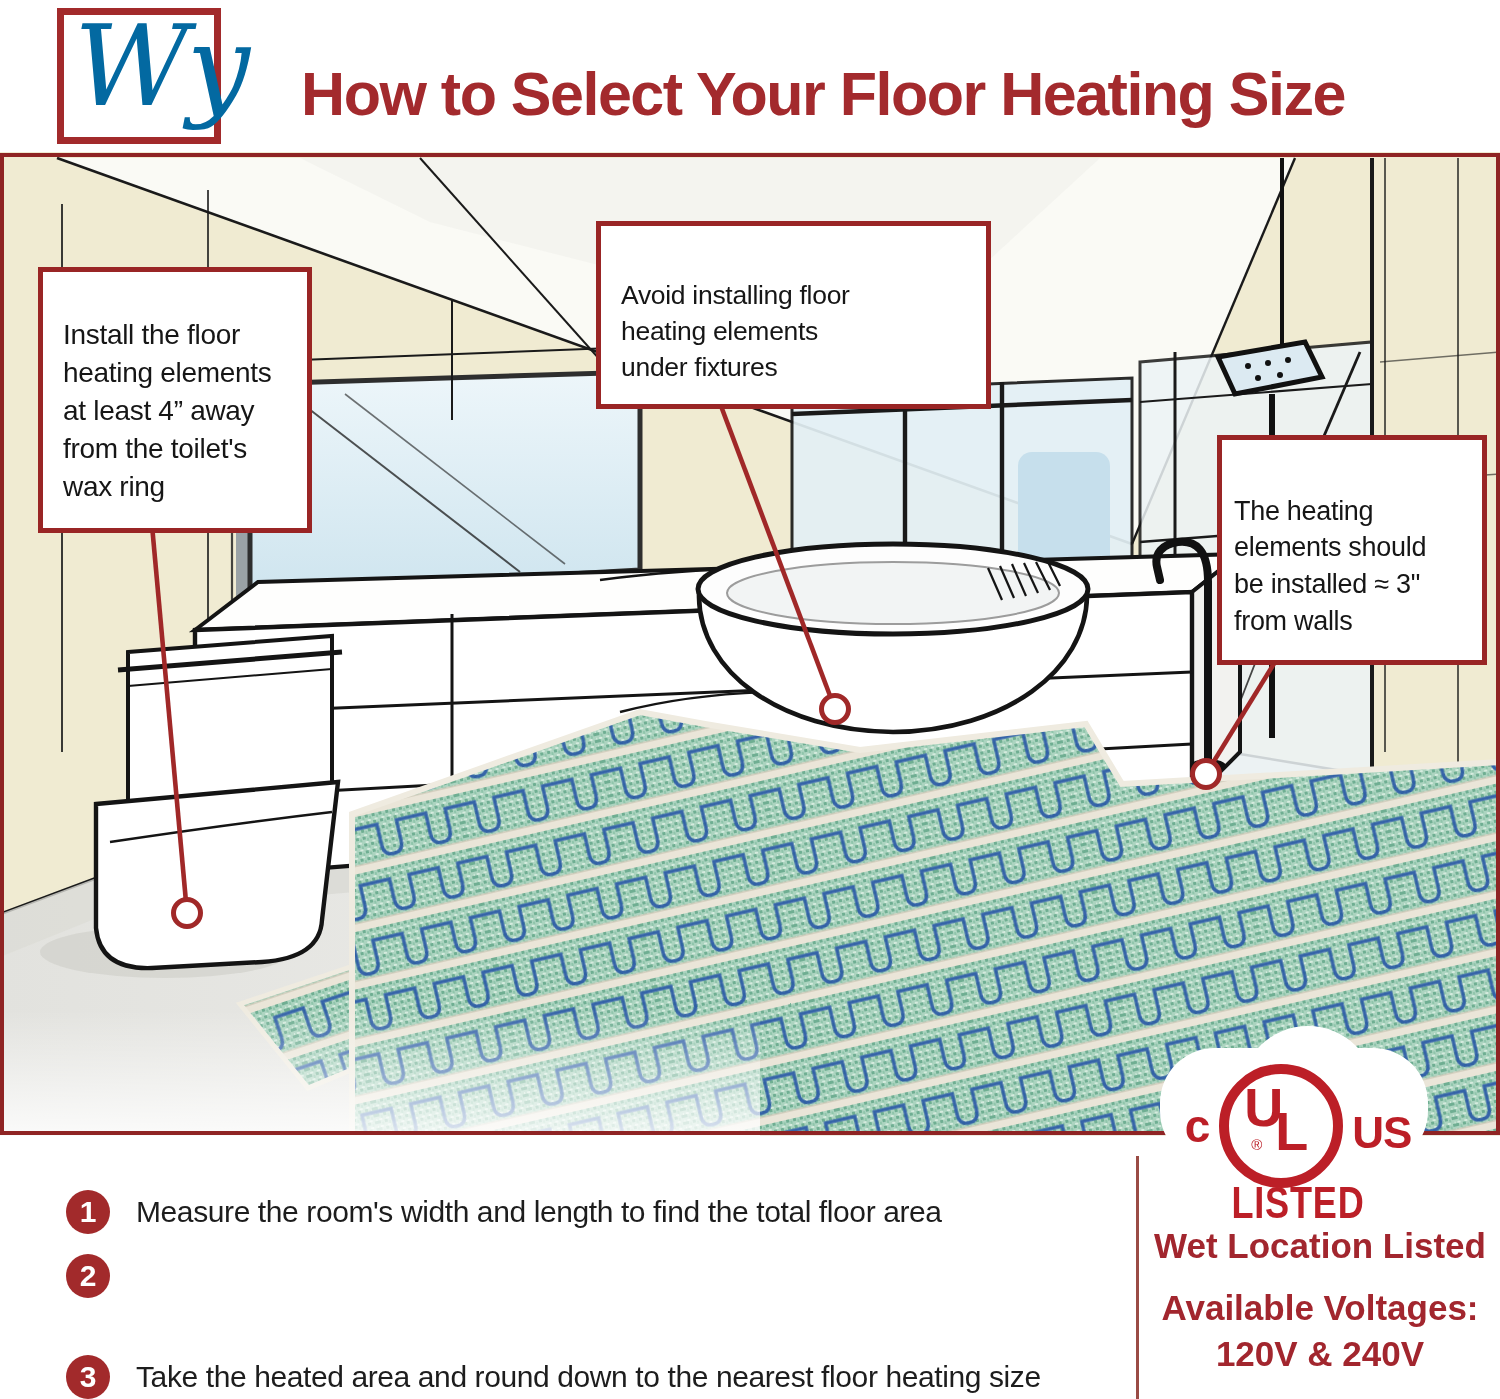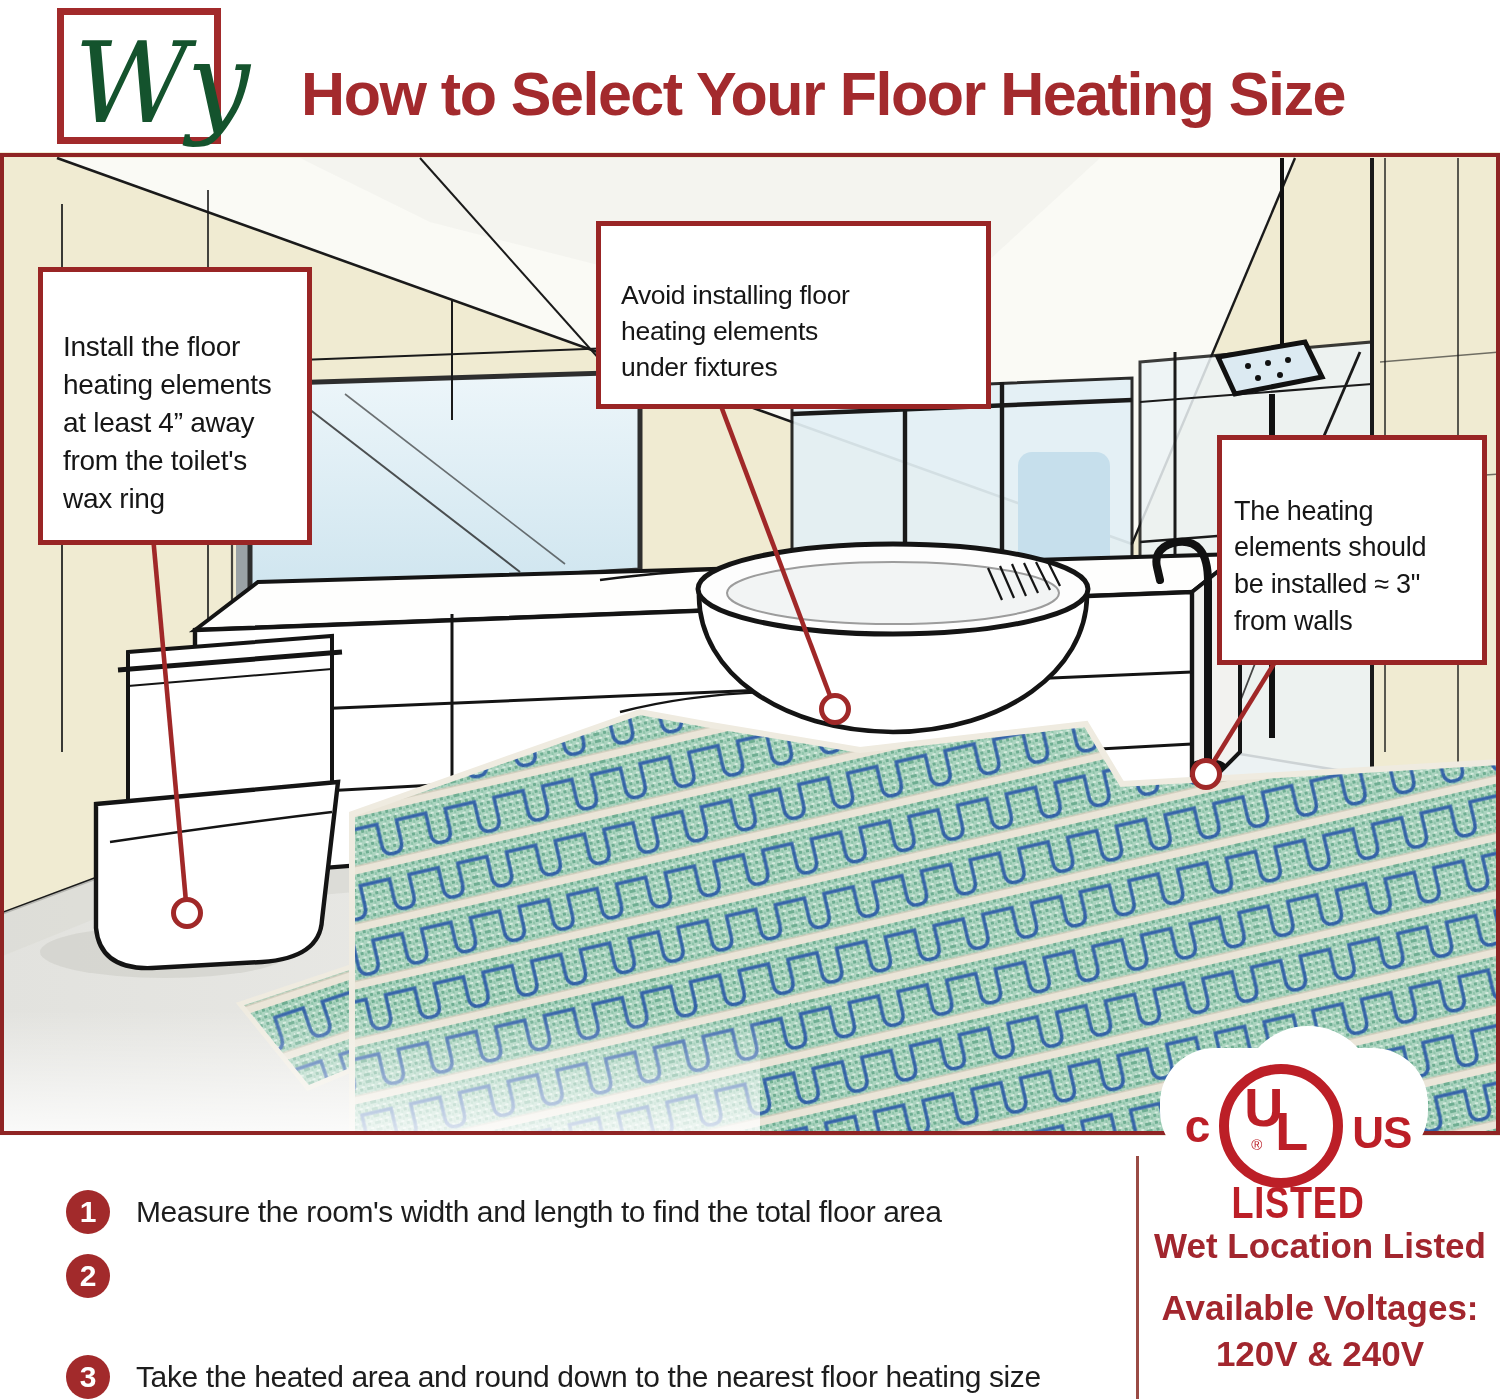--- a/index.html
+++ b/index.html
@@ -4,32 +4,32 @@
 <style>
   html,body{margin:0;padding:0;background:#fff;}
   body{width:1500px;height:1399px;position:relative;overflow:hidden;
        font-family:"Liberation Sans",sans-serif;color:#1c1c1c;}
 
   
   .logo-box{position:absolute;left:57px;top:8px;width:150px;height:122px;
             border:7px solid #A22A2B;background:#fff;z-index:6;}
   .logo-box .wy{position:absolute;left:10px;top:-16px;
             font-family:"DejaVu Serif",serif;font-style:italic;font-weight:normal;
-            font-size:112px;line-height:1.2;color:#14532d;white-space:nowrap;margin-top:17px;}
+            font-size:112px;line-height:1.2;color:#0369a1;white-space:nowrap;}
   .page-title{position:absolute;left:228px;top:22px;width:1190px;text-align:center;
             font-size:61px;font-weight:bold;letter-spacing:-1.5px;color:#A32A2D;z-index:6;margin-top:37px;}
 
   
   .scene{position:absolute;left:0;top:152px;width:1500px;height:984px;z-index:1;}
 
   
   .callout{position:absolute;background:#fff;border:5px solid #992525;z-index:3;
            box-sizing:border-box;color:#161616;white-space:pre-line;
            line-height:1.36;letter-spacing:-0.3px;}
-  .callout.toilet{left:38px;top:267px;width:274px;padding:18px 10px 22px 20px;font-size:28px;}
+  .callout.toilet{left:38px;top:267px;width:274px;padding:6px 10px 22px 20px;font-size:28px;}
   .callout.fixtures{left:596px;top:221px;width:395px;padding:15px 12px 19px 20px;font-size:26.5px;}
   .callout.walls{left:1217px;top:435px;width:270px;padding:16px 8px 20px 12px;font-size:27px;}
 
   
   .ul-blob1{position:absolute;left:1160px;top:1048px;width:268px;height:118px;
             background:#fff;border-radius:55px;z-index:4;}
   .ul-blob2{position:absolute;left:1240px;top:1026px;width:136px;height:136px;
             background:#fff;border-radius:50%;z-index:4;}
   .ul-row{position:absolute;left:1160px;top:1064px;width:276px;z-index:5;
           display:flex;align-items:center;justify-content:center;gap:9px;color:#BC1F27;}

